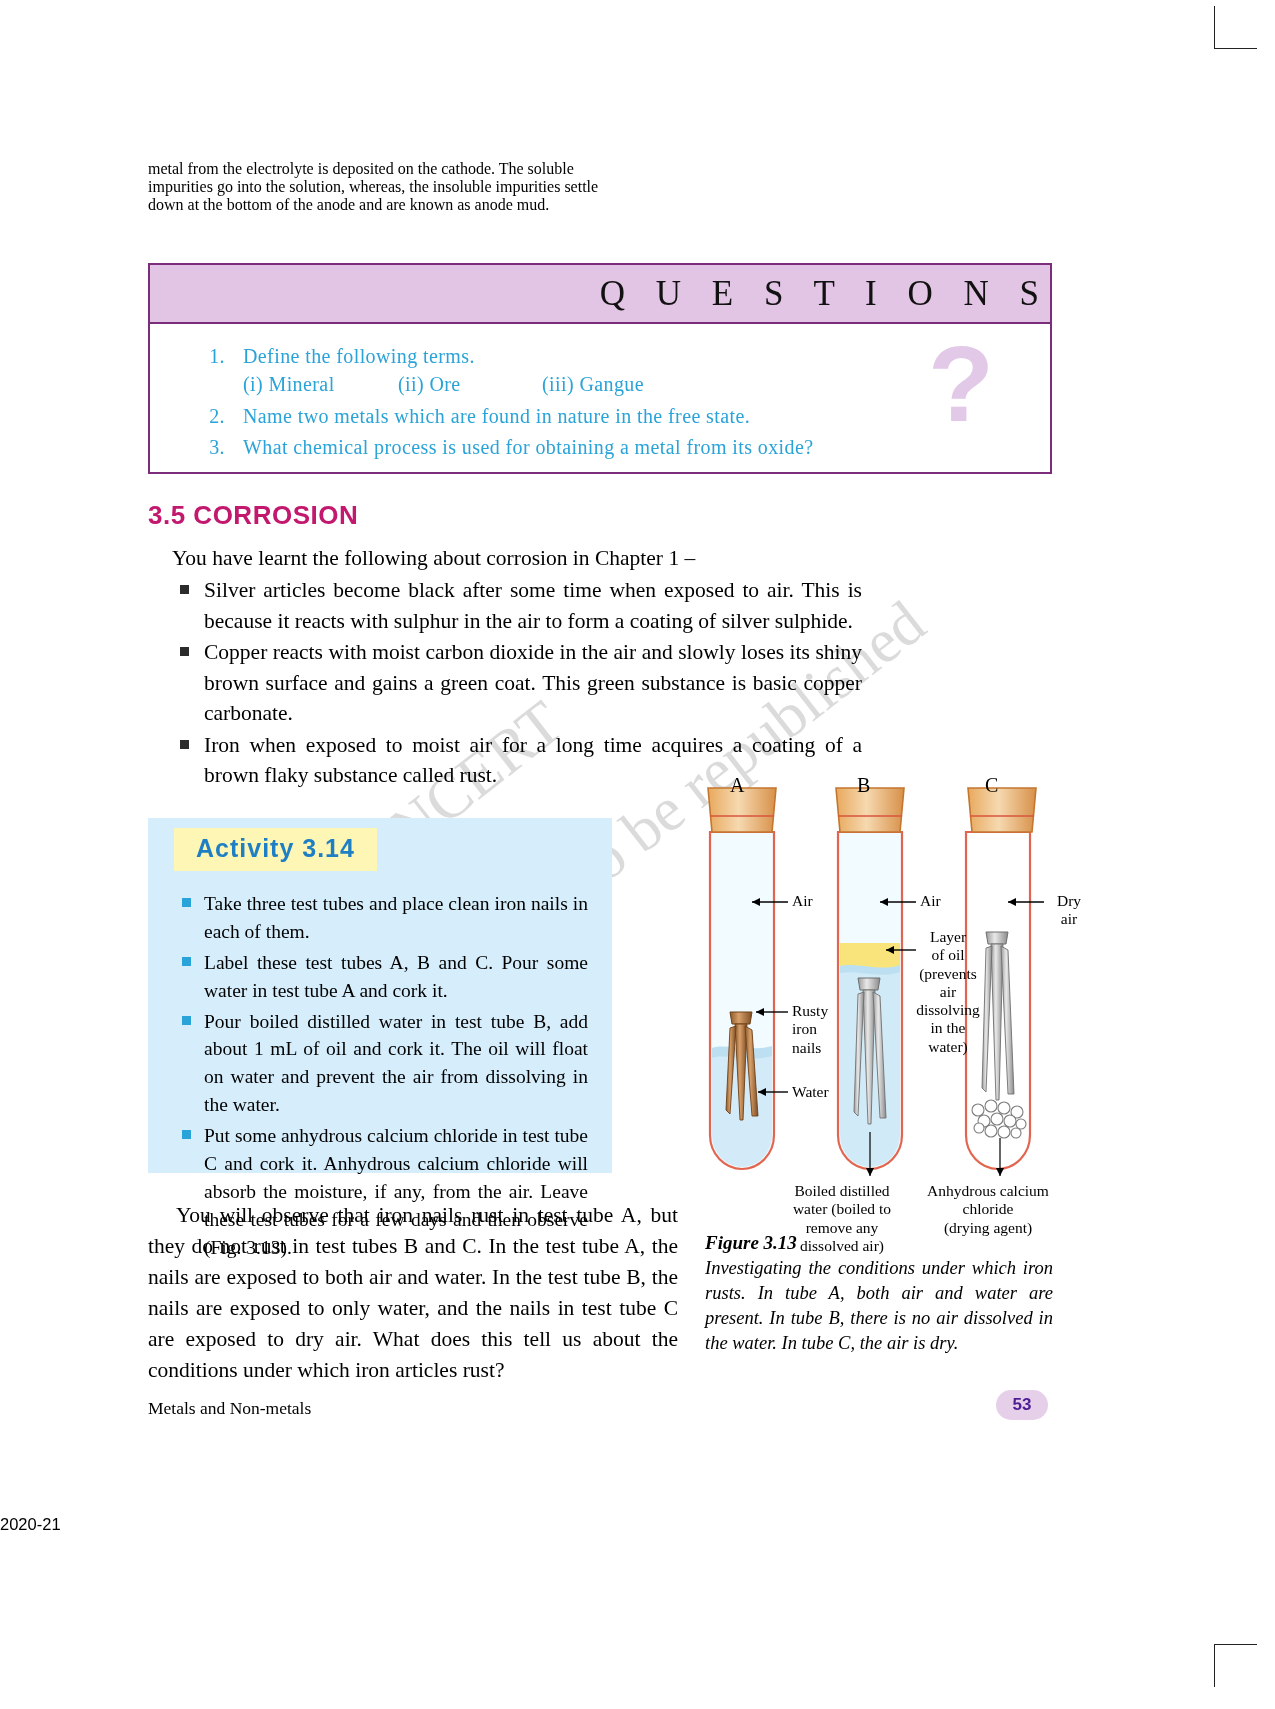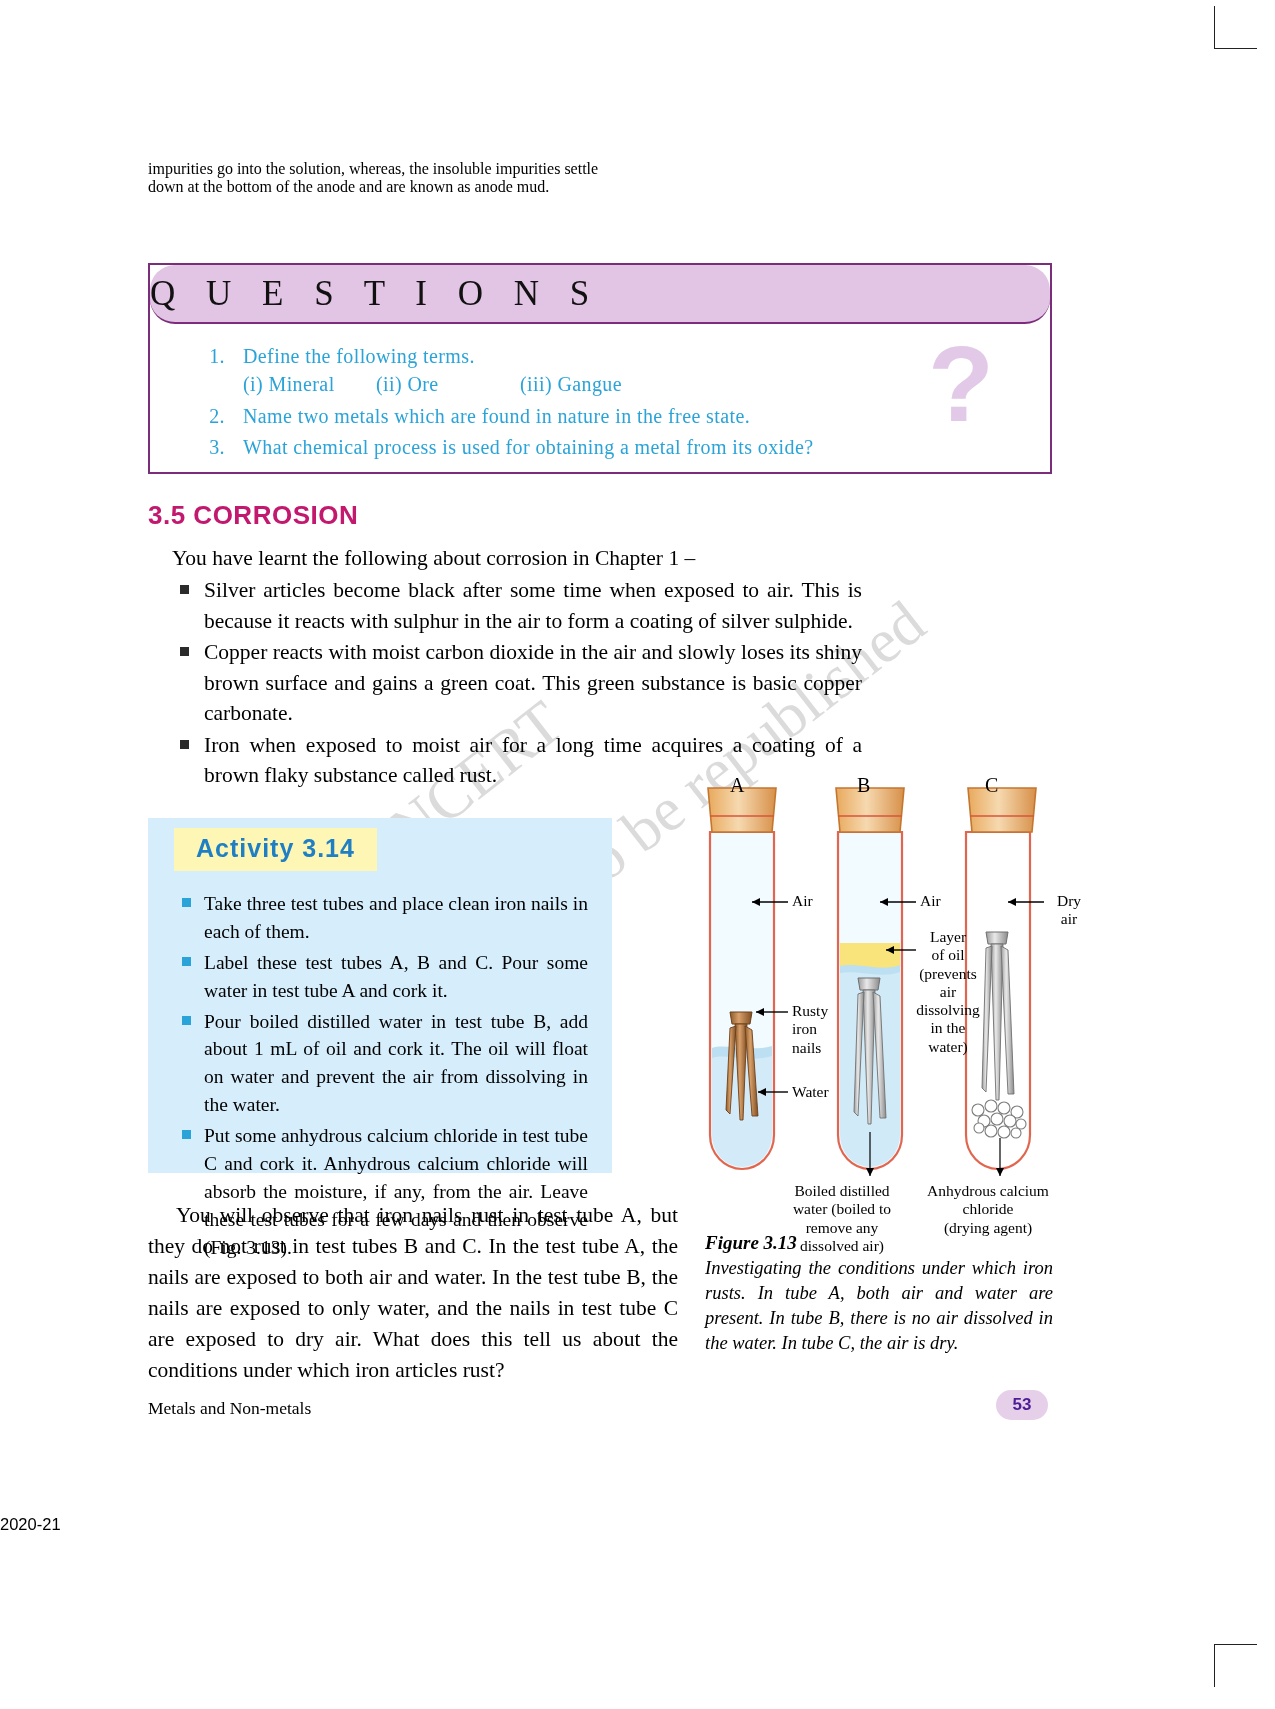--- a/index.html
+++ b/index.html
@@ -18,31 +18,31 @@
   .content{position:absolute;left:148px;top:160px;width:905px;}
 
   p.body{
     font-size:21.5px;line-height:1.42;margin:0 0 0 0;text-align:justify;
   }
   .intro{width:688px;text-align:justify;}
 
   
   .qbox{position:absolute;left:148px;top:263px;width:900px;border:2.2px solid #7b2d7b;}
   .qhead{background:#e2c4e4;border-bottom:2.2px solid #7b2d7b;height:57px;
-     display:flex;align-items:center;justify-content:flex-start;border-radius:25px;}
+     display:flex;align-items:center;justify-content:flex-end;}
   .qhead span{font-size:35px;letter-spacing:11px;color:#111;font-family:"Liberation Serif",serif;}
   .qbody{position:relative;height:148px;background:#fff;}
   .qmark{position:absolute;right:56px;top:6px;font-size:108px;color:#e3c9e8;
      font-family:"Liberation Sans",sans-serif;font-weight:bold;line-height:1;}
   ol.qlist{margin:0;padding:18px 0 0 0;list-style:none;}
   ol.qlist li{color:#2aa3d8;font-size:20px;line-height:1.45;position:relative;
      padding-left:93px;margin-bottom:2px;letter-spacing:.4px;}
   ol.qlist li .num{position:absolute;left:35px;width:40px;text-align:right;}
   .sub{color:#2aa3d8;font-size:20px;padding-left:93px;letter-spacing:.4px;margin-top:1px;}
-  .sub .s2{margin-left:36px;}
+  .sub .s2{margin-left:58px;}
   .sub .s3{margin-left:76px;}
 
   h2.sec{position:absolute;left:148px;top:500px;margin:0;font-size:26px;
      color:#c2186e;font-family:"Liberation Sans",sans-serif;font-weight:bold;letter-spacing:.5px;}
 
   .corr{position:absolute;left:172px;top:546px;width:690px;}
   .corr .lead{font-size:21.5px;}
   ul.bul{list-style:none;margin:4px 0 16px 0;padding:0;}
   ul.bul li{position:relative;padding-left:32px;font-size:21.5px;line-height:1.42;margin-bottom:1px;text-align:justify;}
   ul.bul li:before{content:"";position:absolute;left:8px;top:10px;width:9px;height:9px;background:#2b2b2b;}
@@ -96,20 +96,21 @@
   <div class="crop-br"></div>
 
   <div class="wm">
     <div class="w1">© NCERT</div>
     <div class="w2">not to be republished</div>
   </div>
 
   <div class="content">
     <p class="body intro">
       </p>
+      <div>metal  from  the  electrolyte  is  deposited  on  the  cathode.  The  soluble</div>
       <div>impurities go into the solution, whereas, the insoluble impurities settle</div>
       <div>down at the bottom of the anode and are known as anode mud.</div>
     <p></p>
   </div>
 
   <div class="qbox">
     <div class="qhead">
       <span>Q U E S T I O N S</span>
     </div>
     <div class="qbody">

